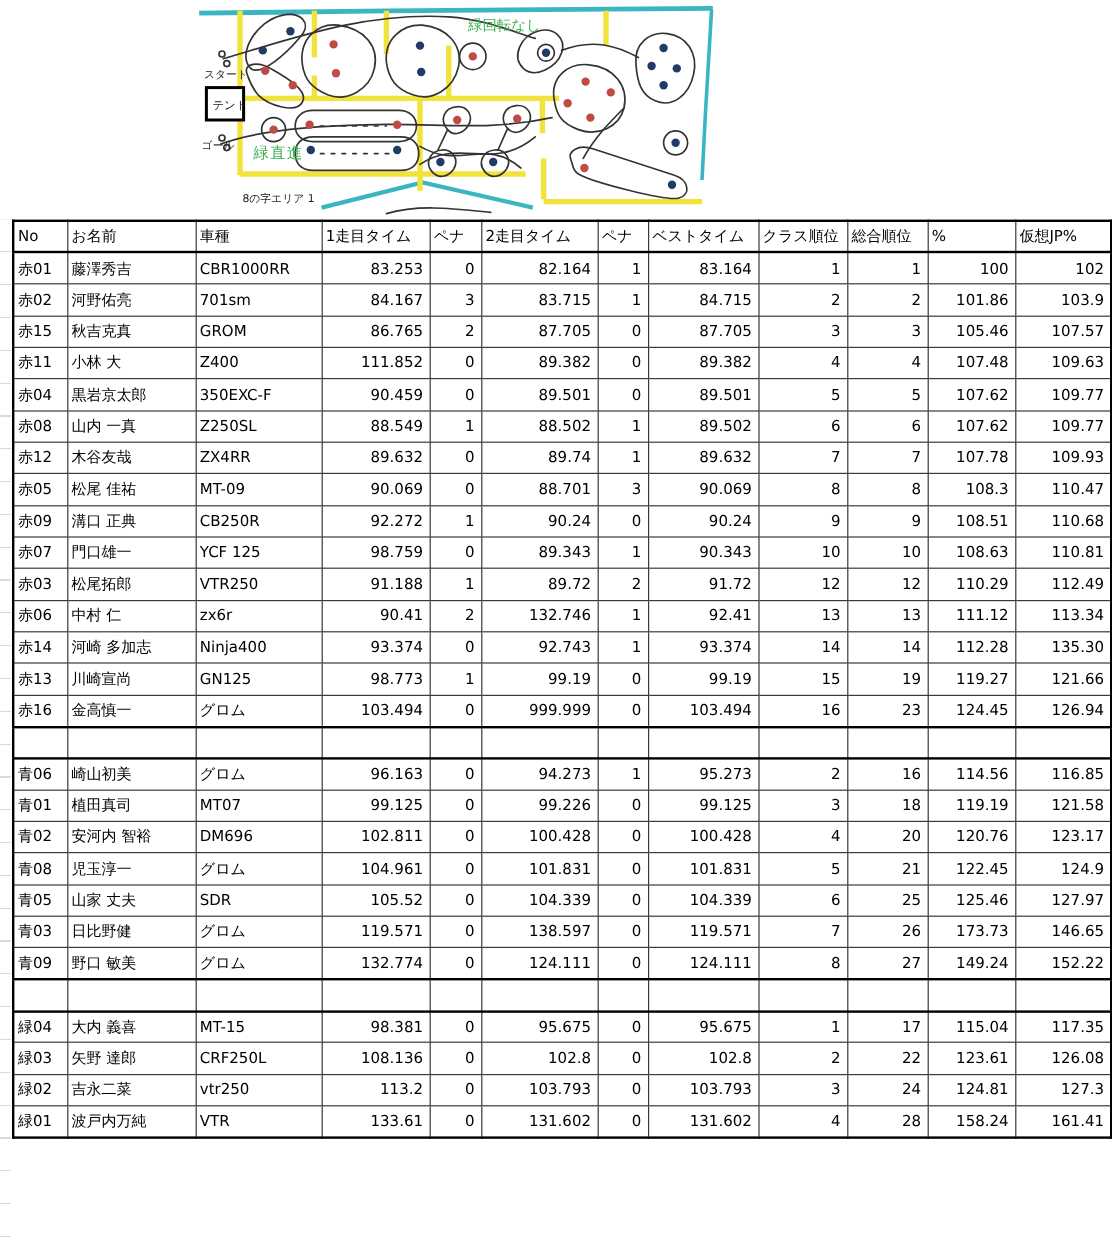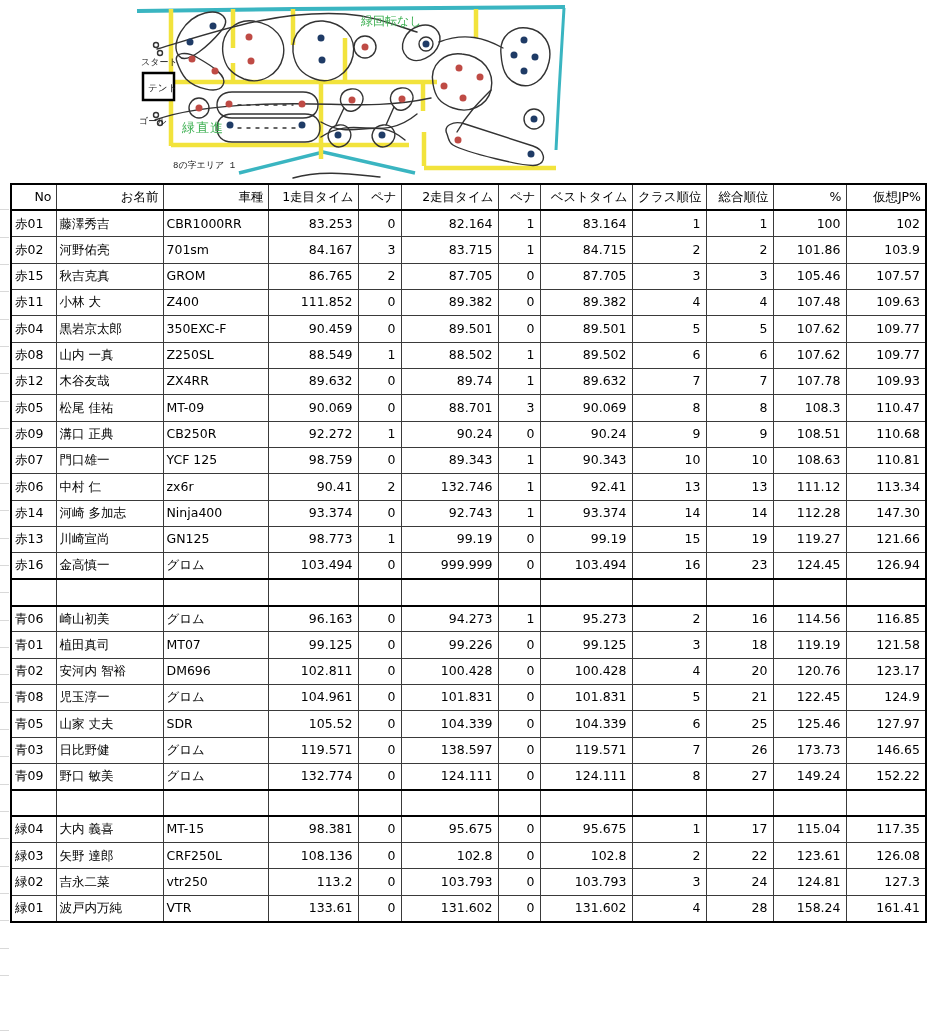--- a/index.html
+++ b/index.html
@@ -9,36 +9,36 @@
     background:#fff;
     font-family:"DejaVu Sans","Liberation Sans",sans-serif;
     overflow:hidden;
   }
   
   .grid-stub{
     position:absolute;left:0;top:183px;width:9px;height:849px;
     background:repeating-linear-gradient(to bottom,transparent 0,transparent 26.4px,#d9d9d9 26.4px,#d9d9d9 27.35px);
     pointer-events:none;
   }
-  .map-wrap{position:absolute;left:135px;top:2px;width:435px;height:180px;font-family:Liberation Mono, monospace;}
+  .map-wrap{position:absolute;left:164px;top:2px;width:435px;height:180px;}
   table.results{
     position:absolute;left:10px;top:183px;width:915px;
     border-collapse:collapse;table-layout:fixed;
     border:2px solid #000;
     font-size:12.5px;color:#000;
   }
   table.results th,table.results td{
     border:1px solid #3a3a3a;
     height:26.35px;box-sizing:border-box;
     padding:0 4px;overflow:hidden;white-space:nowrap;
     font-weight:400;line-height:1;
   }
   table.results thead{border:2px solid #000;}
   table.results tbody.section{border:2px solid #000;margin-left:46px;}
-  table.results th{text-align:right;padding-left:3px;}
+  table.results th{text-align:left;padding-left:3px;}
   table.results td.txt{text-align:left;padding-left:3px;}
   table.results td.num{text-align:right;padding-right:5px;}
 </style>
 </head>
 <body>
 
 <div class="grid-stub"></div>
 
 <div class="map-wrap">
 <svg width="435" height="180" viewBox="0 0 435 180" xmlns="http://www.w3.org/2000/svg">
@@ -312,20 +312,34 @@
         <td class="num">0</td>
         <td class="num">89.343</td>
         <td class="num">1</td>
         <td class="num">90.343</td>
         <td class="num">10</td>
         <td class="num">10</td>
         <td class="num">108.63</td>
         <td class="num">110.81</td>
       </tr>
       <tr>
+        <td class="txt">赤03</td>
+        <td class="txt">松尾拓郎</td>
+        <td class="txt">VTR250</td>
+        <td class="num">91.188</td>
+        <td class="num">1</td>
+        <td class="num">89.72</td>
+        <td class="num">2</td>
+        <td class="num">91.72</td>
+        <td class="num">12</td>
+        <td class="num">12</td>
+        <td class="num">110.29</td>
+        <td class="num">112.49</td>
+      </tr>
+      <tr>
         <td class="txt">赤06</td>
         <td class="txt">中村 仁</td>
         <td class="txt">zx6r</td>
         <td class="num">90.41</td>
         <td class="num">2</td>
         <td class="num">132.746</td>
         <td class="num">1</td>
         <td class="num">92.41</td>
         <td class="num">13</td>
         <td class="num">13</td>
@@ -337,21 +351,21 @@
         <td class="txt">河崎 多加志</td>
         <td class="txt">Ninja400</td>
         <td class="num">93.374</td>
         <td class="num">0</td>
         <td class="num">92.743</td>
         <td class="num">1</td>
         <td class="num">93.374</td>
         <td class="num">14</td>
         <td class="num">14</td>
         <td class="num">112.28</td>
-        <td class="num">147.30</td>
+        <td class="num">135.30</td>
       </tr>
       <tr>
         <td class="txt">赤13</td>
         <td class="txt">川崎宣尚</td>
         <td class="txt">GN125</td>
         <td class="num">98.773</td>
         <td class="num">1</td>
         <td class="num">99.19</td>
         <td class="num">0</td>
         <td class="num">99.19</td>

